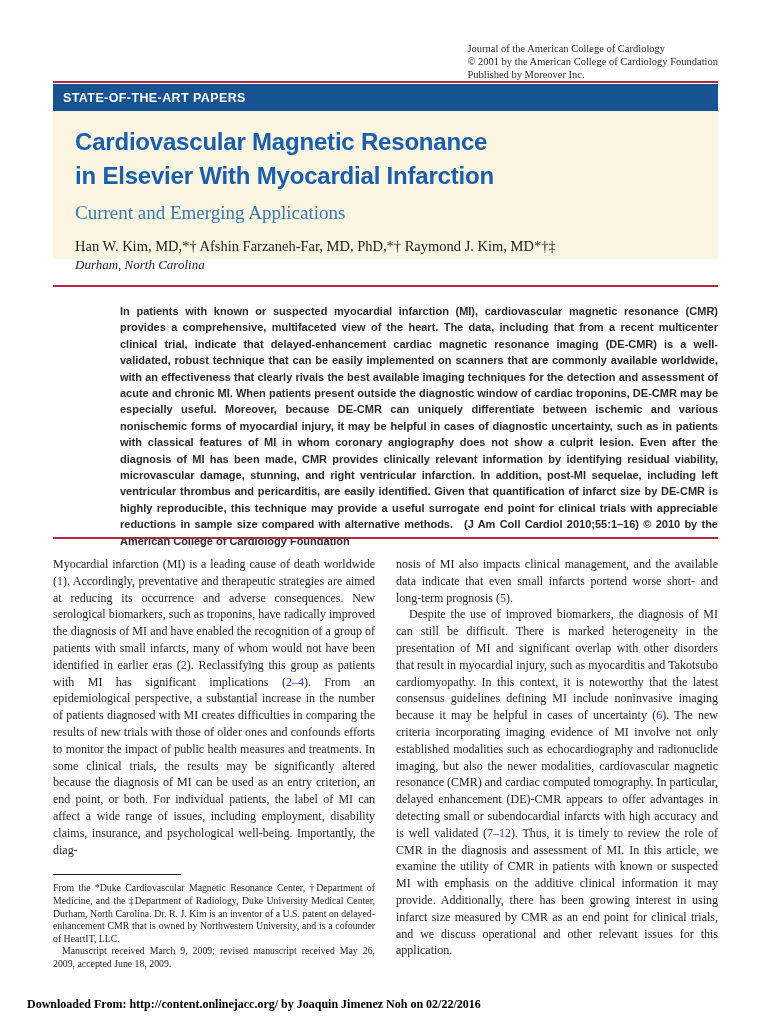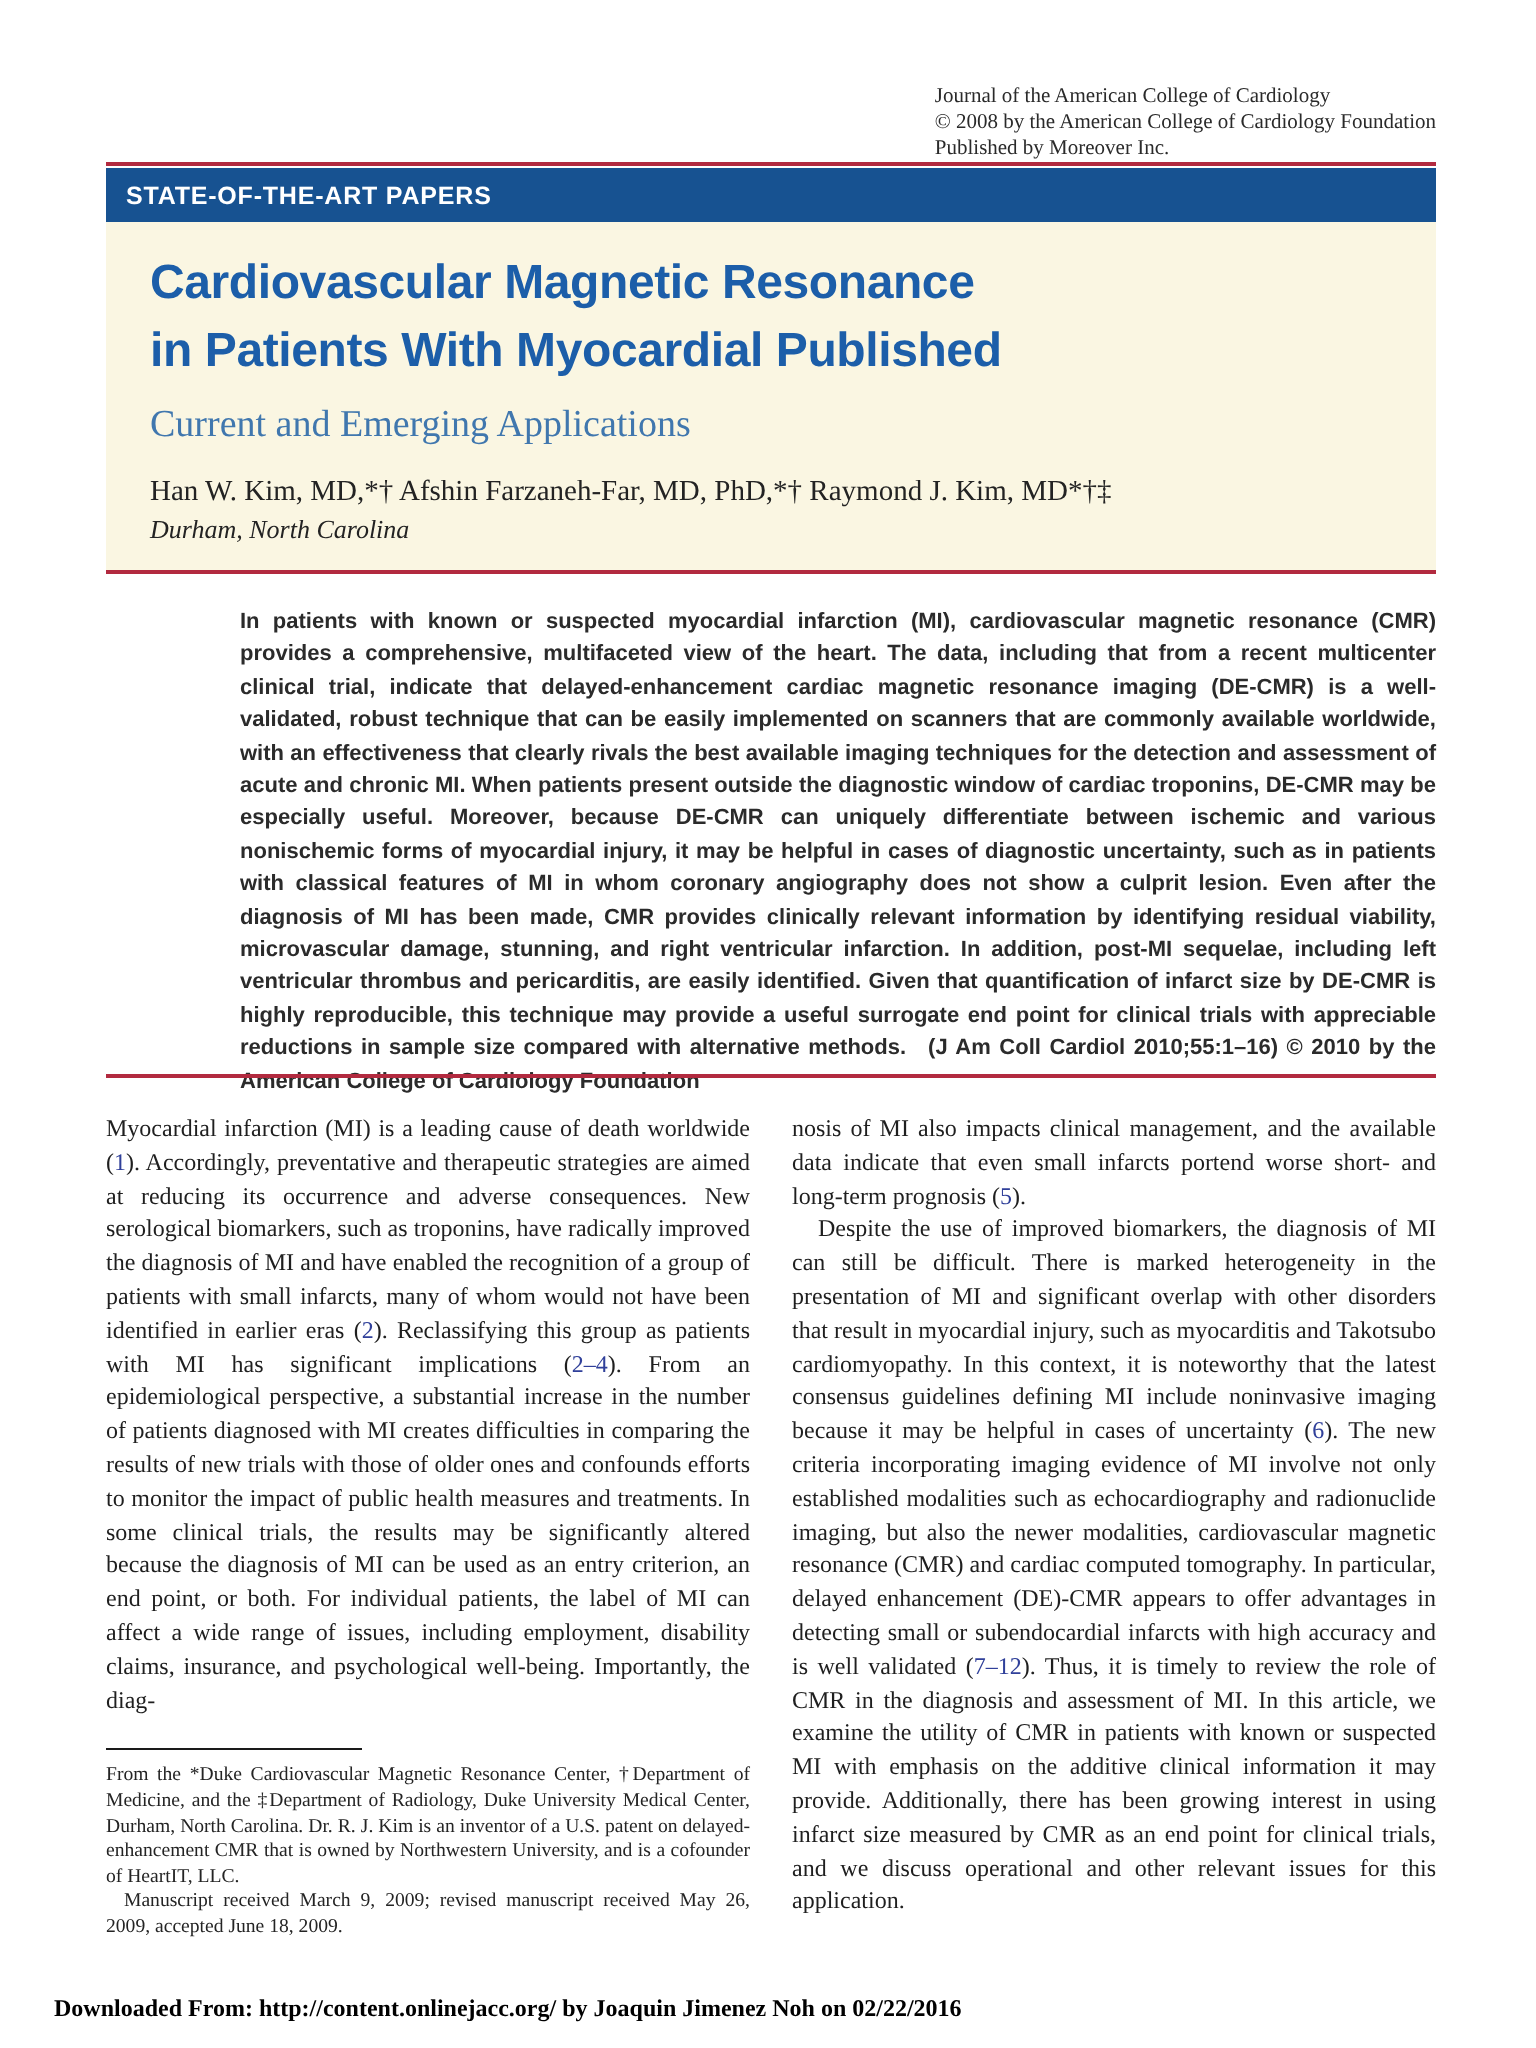--- a/index.html
+++ b/index.html
@@ -34,21 +34,21 @@
     position:absolute; top:84px; left:53px; width:665px; height:27px;
     background:var(--banner-blue);
     display:flex; align-items:center;
   }
   .banner-label{
     font-family:"Liberation Sans", sans-serif;
     font-weight:bold; font-size:12.5px; letter-spacing:0.4px;
     color:#ffffff; padding-left:10px;
   }
   .title-panel{
-    position:absolute; top:111px; left:53px; width:665px; height:174px;
+    position:absolute; top:111px; left:53px; width:665px; height:148px;
     background:var(--panel-cream);
     padding:14px 0 0 22px;
   }
   .article-title{
     font-family:"Liberation Sans", sans-serif;
     font-weight:bold; font-size:24px; line-height:34px;
     color:var(--title-blue); letter-spacing:-0.2px;
   }
   .article-subtitle{
     margin-top:9px; font-size:19px; color:var(--subtitle-blue);
@@ -82,35 +82,35 @@
     position:absolute; left:27px; top:997px;
     font-size:12px; font-weight:bold; color:#000000;
   }
 </style>
 </head>
 <body>
 
 <div class="journal-header">
   <div class="left">
     <div>Journal of the American College of Cardiology</div>
-    <div>© 2008 by the American College of Cardiology Foundation</div>
+    <div>© 2001 by the American College of Cardiology Foundation</div>
     <div>Published by Moreover Inc.</div>
   </div>
 </div>
 
 <div class="rule rule-top"></div>
 
 <div class="banner">
   <span class="banner-label">STATE-OF-THE-ART PAPERS</span>
 </div>
 
 <div class="title-panel">
   <div class="article-title">
     <div>Cardiovascular Magnetic Resonance</div>
-    <div>in Patients With Myocardial Published</div>
+    <div>in Elsevier With Myocardial Infarction</div>
   </div>
   <div class="article-subtitle">Current and Emerging Applications</div>
   <div class="authors">Han W. Kim, MD,*† Afshin Farzaneh-Far, MD, PhD,*† Raymond J. Kim, MD*†‡</div>
   <div class="location">Durham, North Carolina</div>
 </div>
 
 <div class="rule rule-mid"></div>
 
 <div class="abstract">In patients with known or suspected myocardial infarction (MI), cardiovascular magnetic resonance (CMR) provides a comprehensive, multifaceted view of the heart. The data, including that from a recent multicenter clinical trial, indicate that delayed-enhancement cardiac magnetic resonance imaging (DE-CMR) is a well-validated, robust technique that can be easily implemented on scanners that are commonly available worldwide, with an effectiveness that clearly rivals the best available imaging techniques for the detection and assessment of acute and chronic MI. When patients present outside the diagnostic window of cardiac troponins, DE-CMR may be especially useful. Moreover, because DE-CMR can uniquely differentiate between ischemic and various nonischemic forms of myocardial injury, it may be helpful in cases of diagnostic uncertainty, such as in patients with classical features of MI in whom coronary angiography does not show a culprit lesion. Even after the diagnosis of MI has been made, CMR provides clinically relevant information by identifying residual viability, microvascular damage, stunning, and right ventricular infarction. In addition, post-MI sequelae, including left ventricular thrombus and pericarditis, are easily identified. Given that quantification of infarct size by DE-CMR is highly reproducible, this technique may provide a useful surrogate end point for clinical trials with appreciable reductions in sample size compared with alternative methods. (J Am Coll Cardiol 2010;55:1–16) © 2010 by the American College of Cardiology Foundation</div>
 

